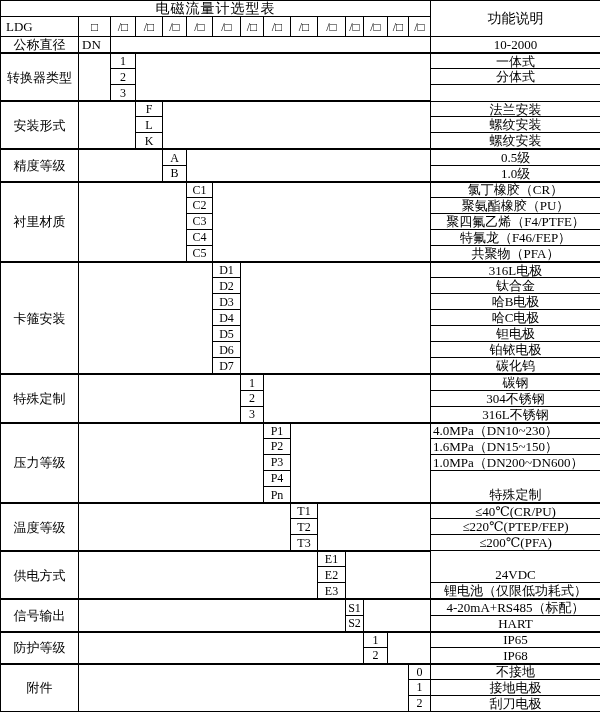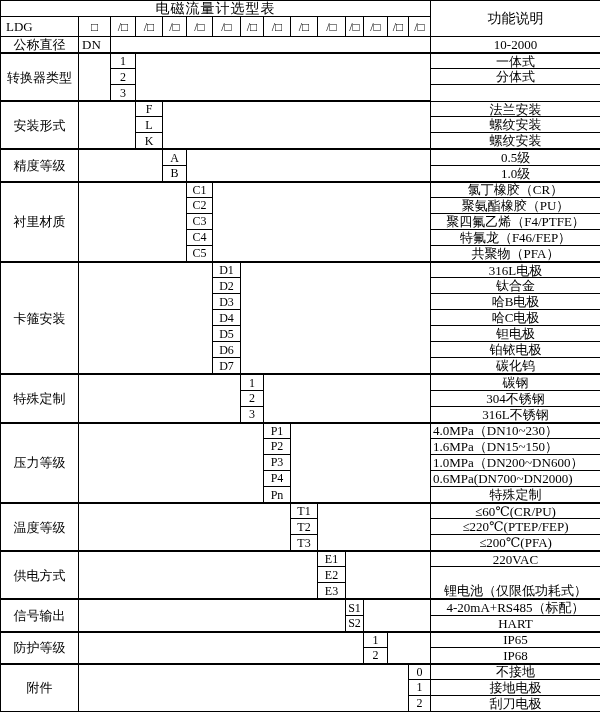--- a/index.html
+++ b/index.html
@@ -131,40 +131,39 @@
   <div class="cell gt" style="grid-area:27/2/32/9"></div>
   <div class="cell code gt" style="grid-area:27/9/28/10">P1</div>
   <div class="cell code" style="grid-area:28/9/29/10">P2</div>
   <div class="cell code" style="grid-area:29/9/30/10">P3</div>
   <div class="cell code" style="grid-area:30/9/31/10">P4</div>
   <div class="cell code" style="grid-area:31/9/32/10">Pn</div>
   <div class="cell gt" style="grid-area:27/10/32/16"></div>
   <div class="cell desc left gt" style="grid-area:27/16/28/17">4.0MPa（DN10~230）</div>
   <div class="cell desc left" style="grid-area:28/16/29/17">1.6MPa（DN15~150）</div>
   <div class="cell desc left" style="grid-area:29/16/30/17">1.0MPa（DN200~DN600）</div>
-  <div class="cell desc left" style="grid-area:30/16/31/17">0.6MPa(DN700~DN2000)</div>
   <div class="cell desc" style="grid-area:31/16/32/17">特殊定制</div>
 
   <div class="cell lbl gt" style="grid-area:32/1/35/2">温度等级</div>
   <div class="cell gt" style="grid-area:32/2/35/10"></div>
   <div class="cell code gt" style="grid-area:32/10/33/11">T1</div>
   <div class="cell code" style="grid-area:33/10/34/11">T2</div>
   <div class="cell code" style="grid-area:34/10/35/11">T3</div>
   <div class="cell gt" style="grid-area:32/11/35/16"></div>
-  <div class="cell desc gt" style="grid-area:32/16/33/17">≤60℃(CR/PU)</div>
+  <div class="cell desc gt" style="grid-area:32/16/33/17">≤40℃(CR/PU)</div>
   <div class="cell desc" style="grid-area:33/16/34/17">≤220℃(PTEP/FEP)</div>
   <div class="cell desc" style="grid-area:34/16/35/17">≤200℃(PFA)</div>
 
   <div class="cell lbl gt" style="grid-area:35/1/38/2">供电方式</div>
   <div class="cell gt" style="grid-area:35/2/38/11"></div>
   <div class="cell code gt" style="grid-area:35/11/36/12">E1</div>
   <div class="cell code" style="grid-area:36/11/37/12">E2</div>
   <div class="cell code" style="grid-area:37/11/38/12">E3</div>
   <div class="cell gt" style="grid-area:35/12/38/16"></div>
-  <div class="cell desc gt" style="grid-area:35/16/36/17">220VAC</div>
+  <div class="cell desc" style="grid-area:36/16/37/17">24VDC</div>
   <div class="cell desc" style="grid-area:37/16/38/17">锂电池（仅限低功耗式）</div>
 
   <div class="cell lbl gt" style="grid-area:38/1/40/2">信号输出</div>
   <div class="cell gt" style="grid-area:38/2/40/12"></div>
   <div class="cell code gt" style="grid-area:38/12/39/13">S1</div>
   <div class="cell code" style="grid-area:39/12/40/13">S2</div>
   <div class="cell gt" style="grid-area:38/13/40/16"></div>
   <div class="cell desc gt" style="grid-area:38/16/39/17">4-20mA+RS485（标配）</div>
   <div class="cell desc" style="grid-area:39/16/40/17">HART</div>
 

